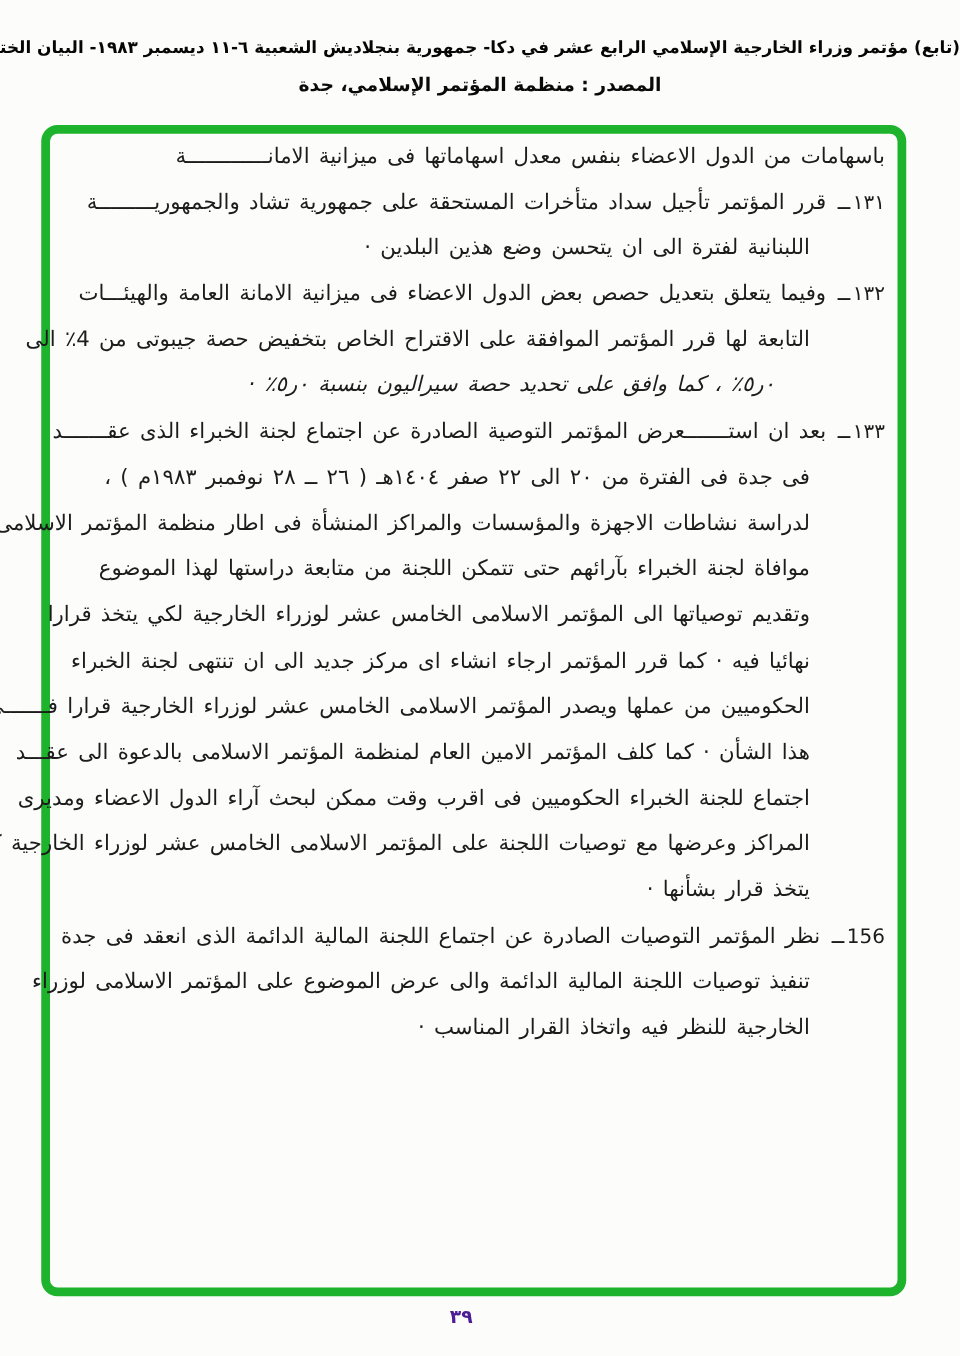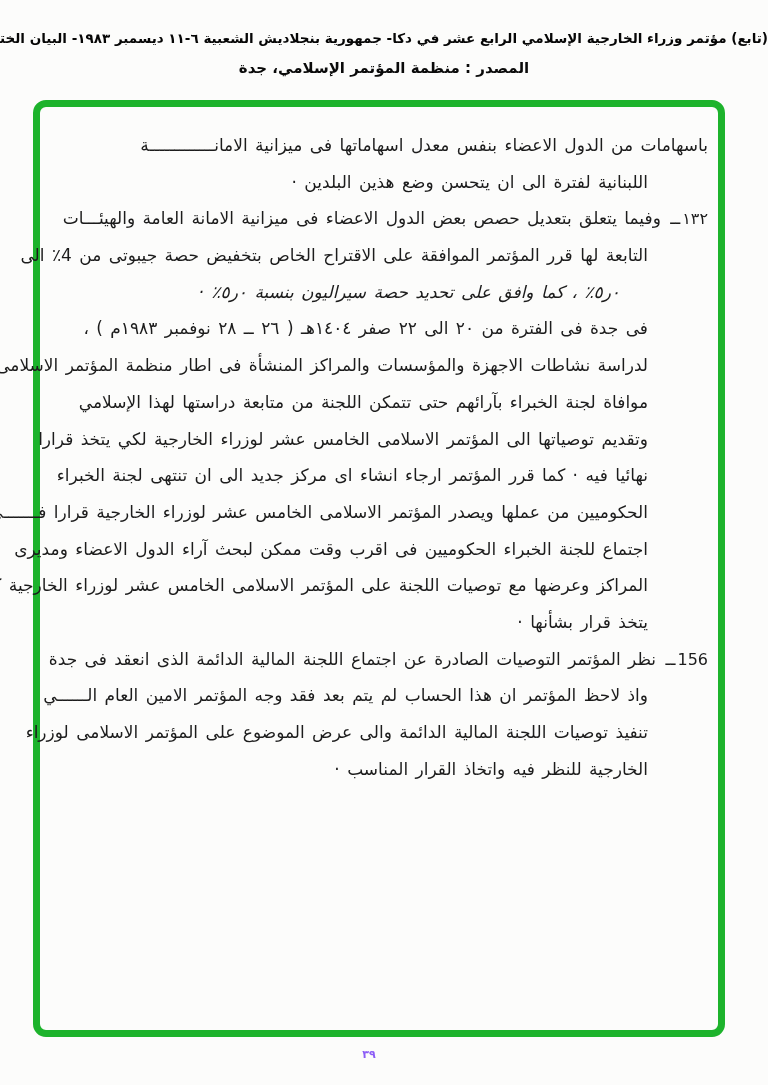--- a/index.html
+++ b/index.html
@@ -25,69 +25,71 @@
   .frame{
     position:absolute;left:33px;top:100px;
     width:678px;height:923px;
     border:7px solid #1db32c;
     border-radius:13px;
     background:transparent;
   }
   .body-lines{
     position:absolute;left:0;top:0;
     width:658px;height:911px;
-    padding:20px 10px 0 10px;
+    padding:0 10px 0 10px;
     direction:rtl;text-align:right;
   }
   .line{
     height:36.7px;line-height:36.7px;
     font-size:17px;color:#1c1c1c;
     white-space:nowrap;
     word-spacing:2px;
   }
   .line .num{font-size:16px;}
   .line .dash{padding:0 2px;}
   .indent-0{padding-right:0;}
   .indent-1{padding-right:60px;}
   .indent-2{padding-right:88px;font-style:italic;}
   .indent-3{padding-right:352px;}
   .page-footer{
     position:absolute;left:0;top:1043px;width:738px;
     text-align:center;
   }
   .page-footer .num{
-    font-size:11px;font-weight:bold;color:#8b5cf6;
+    font-size:15px;font-weight:bold;color:#4c1d95;
   }
 </style>
 </head>
 <body>
 
 <div class="page-header">
   <div class="title">(تابع) مؤتمر وزراء الخارجية الإسلامي الرابع عشر في دكا- جمهورية بنجلاديش الشعبية ٦-١١ ديسمبر ١٩٨٣- البيان الختامي</div>
   <div class="source">المصدر : منظمة المؤتمر الإسلامي، جدة</div>
 </div>
 
 <div class="frame" style="border-color: rgb(29, 179, 44);">
   <div class="body-lines">
       <div class="line indent-0"><span>باسهامات من الدول الاعضاء بنفس معدل اسهاماتها فى ميزانية الامانـــــــــــــة</span></div>
+      <div class="line indent-0"><span class="num">١٣١</span><span class="dash">ــ </span><span>قرر المؤتمر تأجيل سداد متأخرات المستحقة على جمهورية تشاد والجمهوريـــــــــة</span></div>
       <div class="line indent-1"><span>اللبنانية لفترة الى ان يتحسن وضع هذين البلدين ·</span></div>
       <div class="line indent-0"><span class="num">١٣٢</span><span class="dash">ــ </span><span>وفيما يتعلق بتعديل حصص بعض الدول الاعضاء فى ميزانية الامانة العامة والهيئـــات</span></div>
       <div class="line indent-1"><span>التابعة لها قرر المؤتمر الموافقة على الاقتراح الخاص بتخفيض حصة جيبوتى من 4٪ الى</span></div>
       <div class="line indent-2"><span>٠ر٥٪ ، كما وافق على تحديد حصة سيراليون بنسبة ٠ر٥٪   ·</span></div>
+      <div class="line indent-0"><span class="num">١٣٣</span><span class="dash">ــ </span><span>بعد ان استـــــــعرض المؤتمر التوصية الصادرة عن اجتماع لجنة الخبراء الذى عقـــــــد</span></div>
       <div class="line indent-1"><span>فى جدة فى الفترة من ٢٠ الى ٢٢ صفر ١٤٠٤هـ ( ٢٦ ــ ٢٨ نوفمبر ١٩٨٣م )  ،</span></div>
       <div class="line indent-1"><span>لدراسة نشاطات الاجهزة والمؤسسات والمراكز المنشأة فى اطار منظمة المؤتمر الاسلامى</span></div>
-      <div class="line indent-1"><span>موافاة لجنة الخبراء بآرائهم حتى تتمكن اللجنة من متابعة دراستها لهذا الإسلامي</span></div>
+      <div class="line indent-1"><span>موافاة لجنة الخبراء بآرائهم حتى تتمكن اللجنة من متابعة دراستها لهذا الموضوع</span></div>
       <div class="line indent-1"><span>وتقديم توصياتها الى المؤتمر الاسلامى الخامس عشر لوزراء الخارجية لكي يتخذ قرارا</span></div>
       <div class="line indent-1"><span>نهائيا فيه · كما قرر المؤتمر ارجاء انشاء اى مركز جديد الى ان تنتهى لجنة الخبراء</span></div>
       <div class="line indent-1"><span>الحكوميين من عملها ويصدر المؤتمر الاسلامى الخامس عشر لوزراء الخارجية قرارا فـــــــى</span></div>
+      <div class="line indent-1"><span>هذا الشأن · كما كلف المؤتمر الامين العام لمنظمة المؤتمر الاسلامى بالدعوة الى عقـــد</span></div>
       <div class="line indent-1"><span>اجتماع للجنة الخبراء الحكوميين فى اقرب وقت ممكن لبحث آراء الدول الاعضاء ومديرى</span></div>
       <div class="line indent-1"><span>المراكز وعرضها مع توصيات اللجنة على المؤتمر الاسلامى الخامس عشر لوزراء الخارجية كي</span></div>
       <div class="line indent-1"><span>يتخذ قرار بشأنها ·</span></div>
       <div class="line indent-0"><span class="num">156</span><span class="dash">ــ </span><span>نظر المؤتمر التوصيات الصادرة عن اجتماع اللجنة المالية الدائمة الذى انعقد فى جدة</span></div>
-      <div class="line indent-1"><span>واذ لاحظ المؤتمر ان هذا الحساب لم يتم بعد فقد وجه المؤتمر الامين العام الــــــي</span></div>
       <div class="line indent-1"><span>تنفيذ توصيات اللجنة المالية الدائمة والى عرض الموضوع على المؤتمر الاسلامى لوزراء</span></div>
       <div class="line indent-1"><span>الخارجية للنظر فيه واتخاذ القرار المناسب ·</span></div>
     </div>
 </div>
 
 <div class="page-footer">
   <span class="num">٣٩</span>
 </div>
 
 </body></html>

